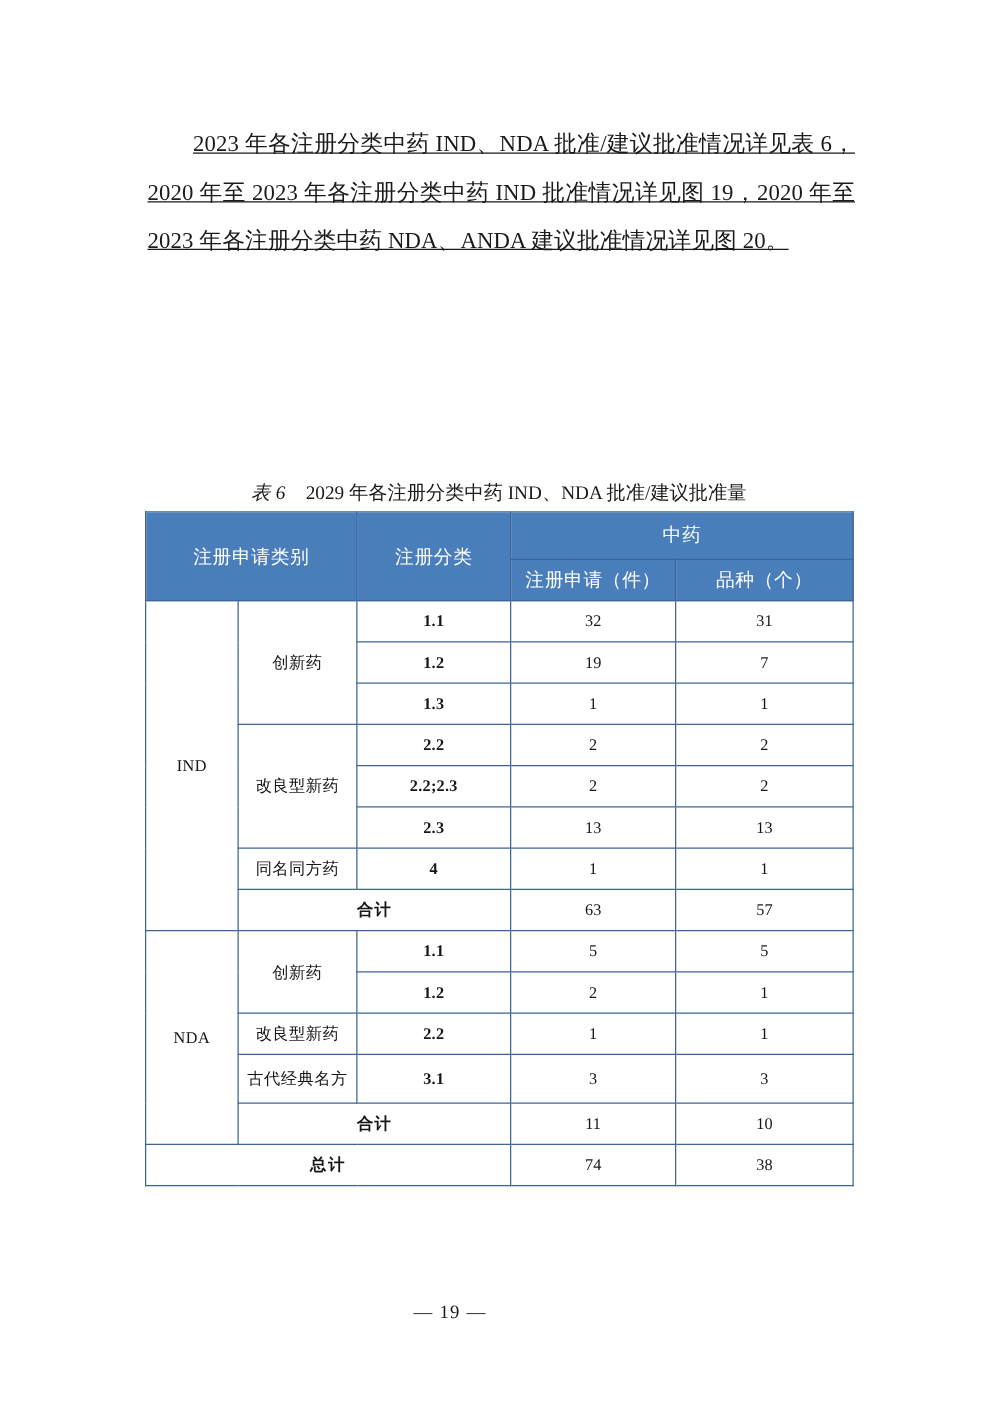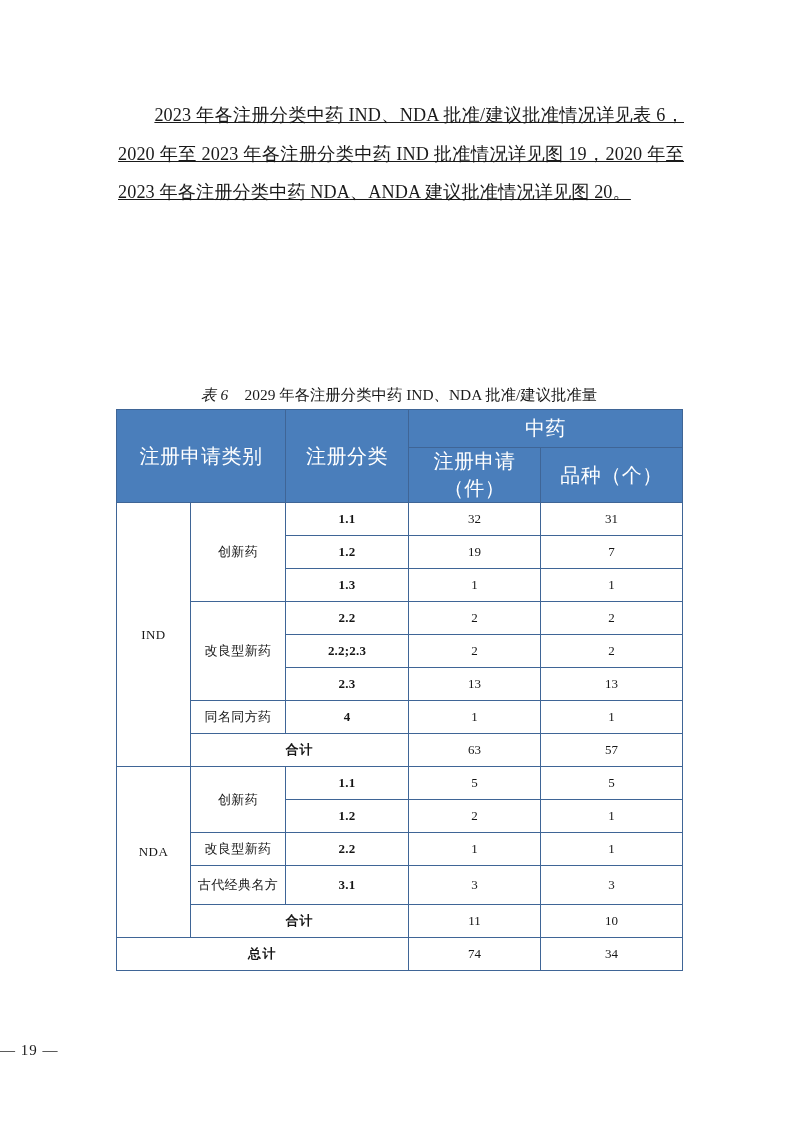--- a/index.html
+++ b/index.html
@@ -74,21 +74,21 @@
     text-align: center;
     vertical-align: middle;
     font-size: 13px;
     color: #161616;
     font-family: "Liberation Serif", "DejaVu Serif", serif;
   }
   table.t6 thead th {
     background: #4a7ebb;
     color: #ffffff;
     font-weight: normal;
-    font-size: 20px;
+    font-size: 15px;
     letter-spacing: 0.5px;
     border-color: #3f6596;
   }
   .hrow1 { height: 38px; }
   .hrow2 { height: 33px; }
   .drow  { height: 33px; }
   .drow-tall { height: 39px; }
 
   td.cat   { font-size: 15px; letter-spacing: 0.4px; }
   td.sub   { font-size: 14.6px; letter-spacing: 0.4px; }
@@ -97,20 +97,21 @@
   td.total { font-weight: bold; font-size: 15px; letter-spacing: 1px; }
   td.grand { font-weight: bold; font-size: 15.4px; letter-spacing: 1.5px; }
   td.wrapcell { line-height: 16px; }
 
   
   .footer {
     position: absolute;
     left: 0;
     top: 1042px;
     width: 720px;
+    text-align: center;
     font-size: 15px;
     color: #1a1a1a;
     letter-spacing: 1px;
   }
 </style>
 </head>
 <body>
 
 <div id="page">
 
@@ -219,21 +220,21 @@
 
         <tr class="drow">
           <td class="total" colspan="2">合计</td>
           <td class="num">11</td>
           <td class="num">10</td>
         </tr>
 
         <tr class="drow">
           <td class="grand" colspan="3">总计</td>
           <td class="num">74</td>
-          <td class="num">34</td>
+          <td class="num">38</td>
         </tr>
 
       </tbody>
     </table>
   </div>
 
   <div class="footer">— 19 —</div>
 
 </div>
 

